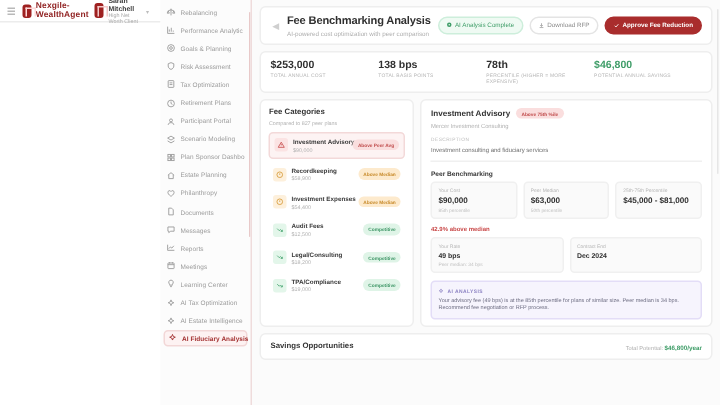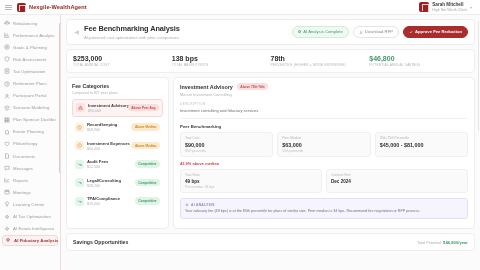--- a/index.html
+++ b/index.html
@@ -2,21 +2,21 @@
 <html><head>
 <meta charset="utf-8">
 <style>
   * { box-sizing: border-box; margin: 0; padding: 0; }
   html, body {
     width: 480px; height: 270px;
     font-family: "Liberation Sans", sans-serif;
     background: #ffffff;
     overflow: hidden;
   }
-  .app { display: flex; flex-direction: column; width: 480px; height: 270px; }
+  .app { display: flex; flex-direction: row; width: 480px; height: 270px; }
 
   
   .topbar {
     height: 15px; flex: 0 0 15px;
     background: #ffffff;
     border-bottom: 1px solid #ececec;
     display: flex; align-items: center;
     padding: 0 5px;
   }
   .hamburger { width: 7px; display: flex; flex-direction: column; gap: 1px; margin-right: 5px; }

